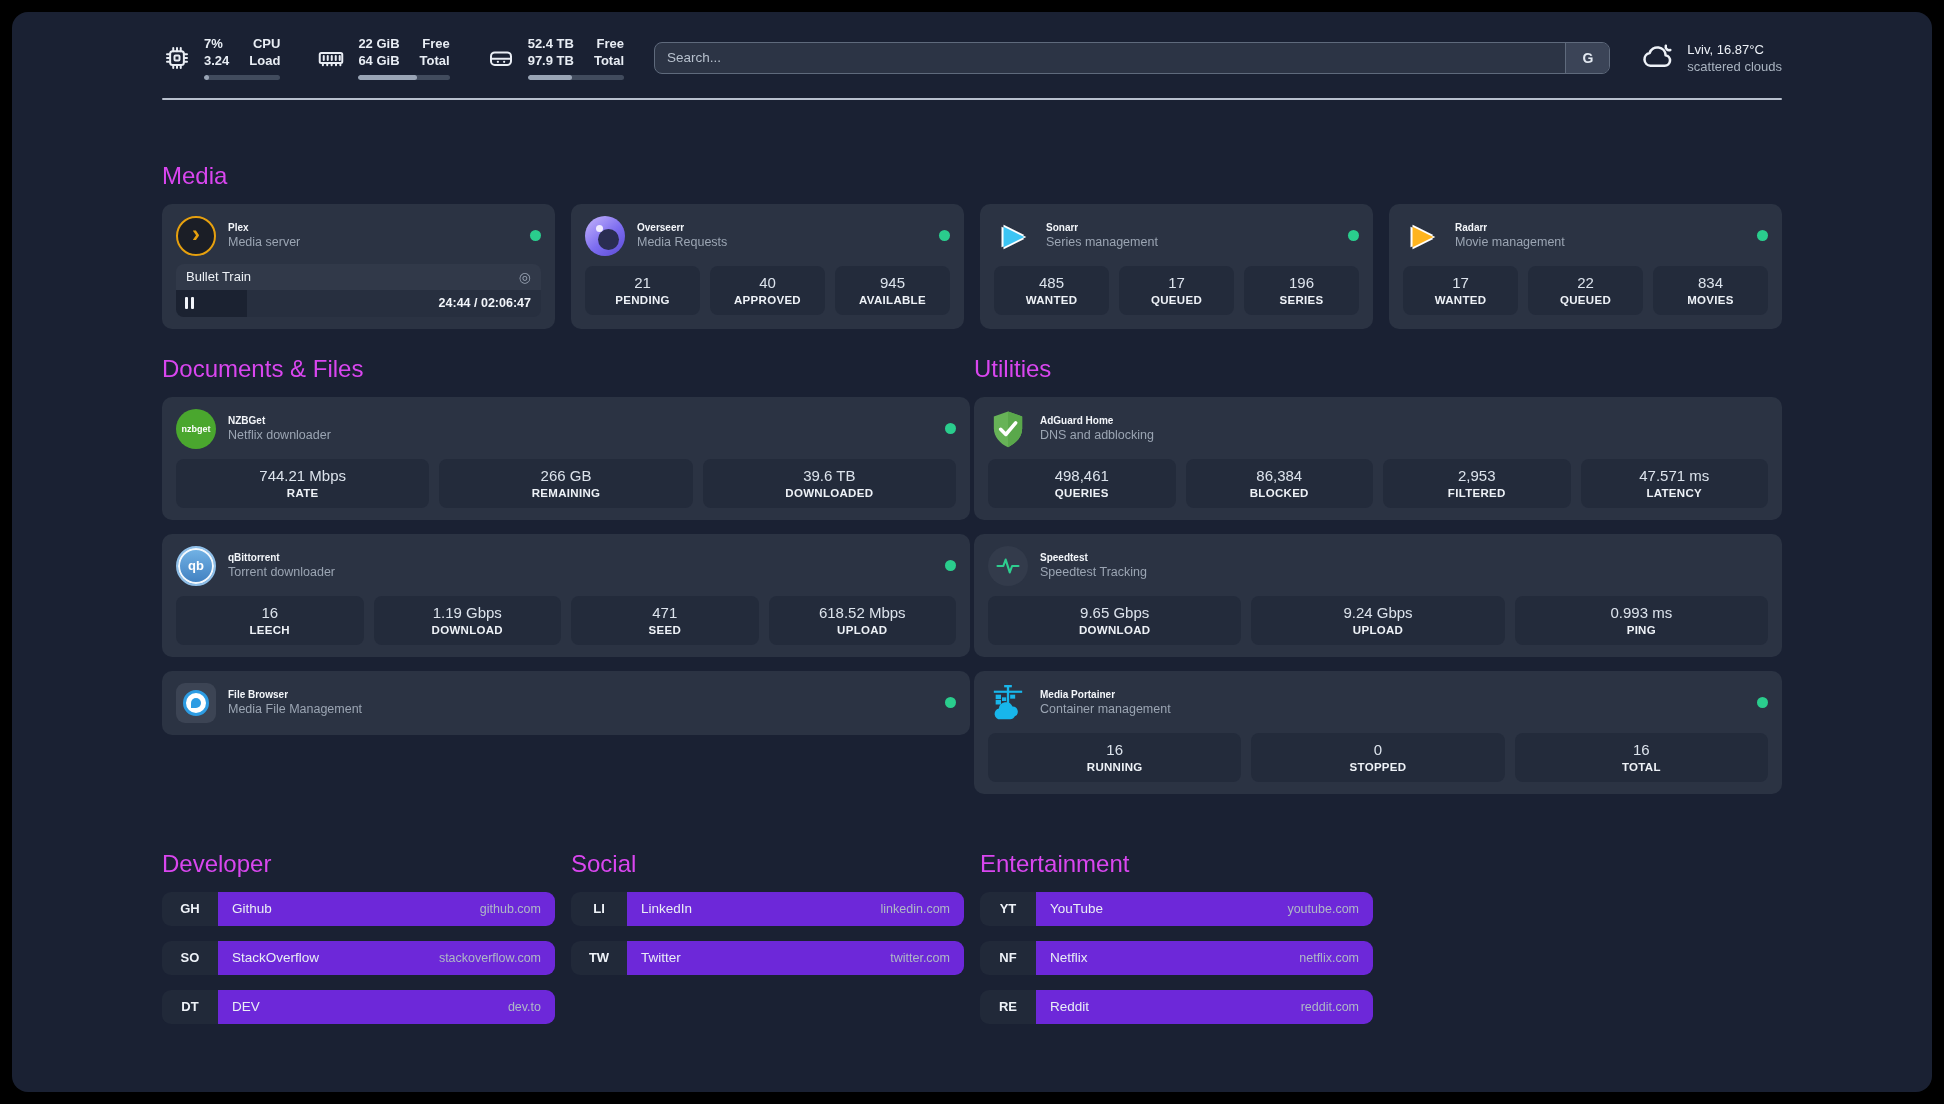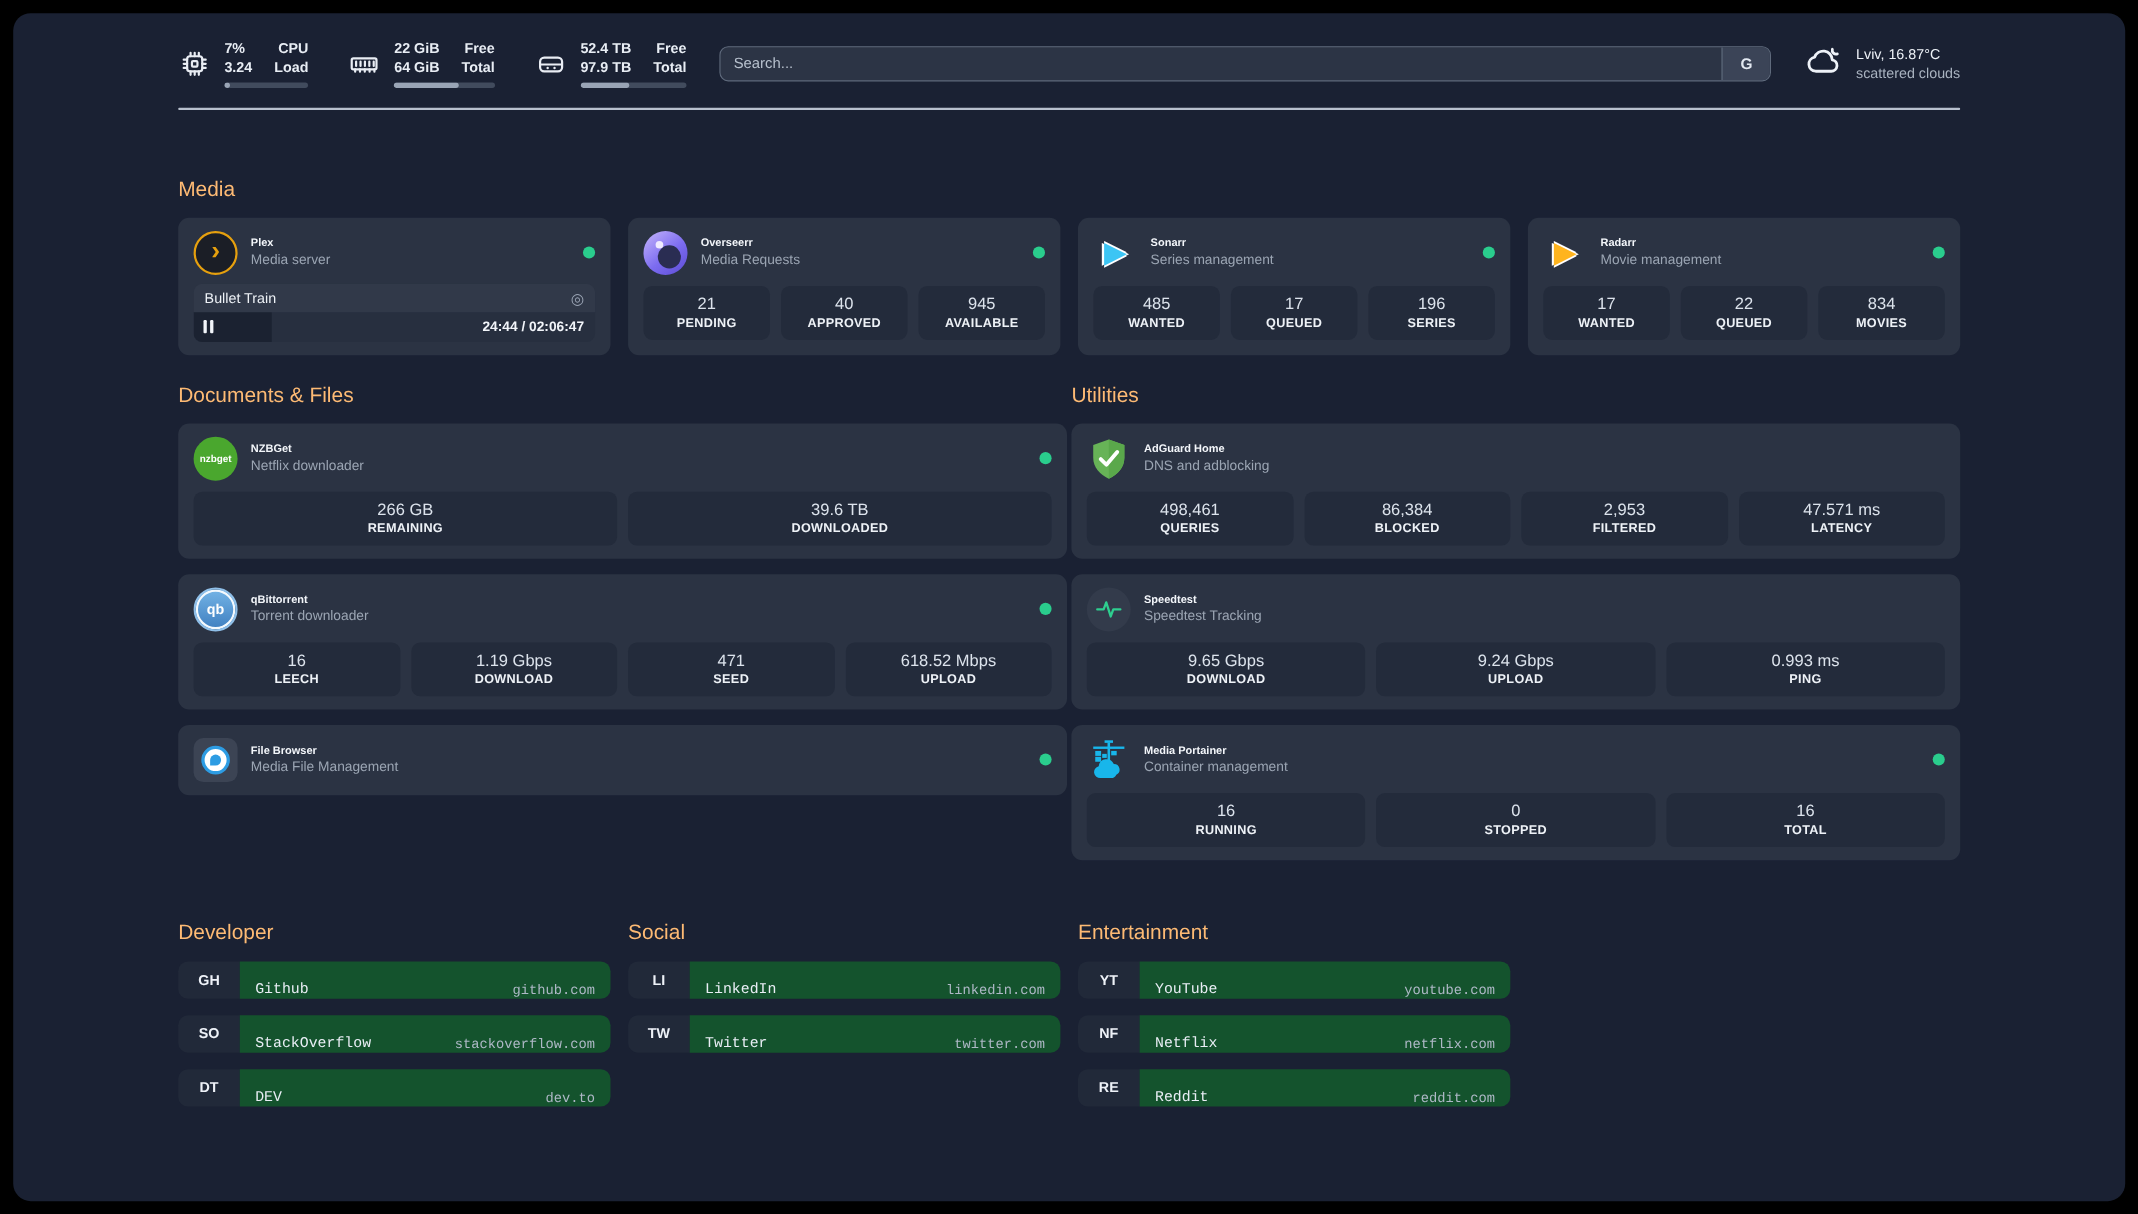--- a/index.html
+++ b/index.html
@@ -35,21 +35,21 @@
     display:flex; align-items:center; justify-content:center;
     color:#e3e9f1; font-weight:bold; font-size:14px; cursor:pointer; }
 
   .weather { display:flex; align-items:center; gap:11px; }
   .weather-text .w1 { font-size:13px; color:#eef2f8; }
   .weather-text .w2 { font-size:13px; color:#a9b3c0; margin-top:2px; }
 
   .divider { height:2px; background:#c6cedb; opacity:.92; border-radius:2px; margin-top:18px; }
 
   
-  .section-title { font-size:19px; font-weight:500; color:#fdba74; margin:0 0 14px; }
+  .section-title { font-size:24px; font-weight:500; color:#d946ef; margin:0 0 14px; }
   .media-section { margin-top:62px; }
   .media-grid { display:grid; grid-template-columns:repeat(4,1fr); gap:16px; }
 
   .card { background:#2b3343; border-radius:10px; padding:12px 14px; cursor:pointer; }
   .card-head { display:flex; align-items:center; }
   .logo { width:40px; height:40px; margin-right:12px; flex:none; position:relative;
     display:flex; align-items:center; justify-content:center; }
   .head-text { min-width:0; }
   .app-name { font-size:10px; font-weight:600; color:#f3f6fa; }
   .app-sub { font-size:12.5px; color:#9ba5b3; margin-top:2px; white-space:nowrap;text-align:right; }
@@ -98,22 +98,22 @@
     display:flex; align-items:center; justify-content:center; }
   .fb-drop { width:10px; height:10px; border-radius:50% 50% 50% 0; background:#2d9ce3; }
 
   
   .links { display:grid; grid-template-columns:repeat(4,1fr); column-gap:16px; margin-top:56px; }
   .link-rows { display:flex; flex-direction:column; gap:15px; }
   .link-row { display:flex; height:34px; cursor:pointer; }
   .link-abbr { width:56px; flex:none; background:#212939; border-radius:9px 0 0 9px;
     display:flex; align-items:center; justify-content:center;
     font-size:13px; font-weight:bold; color:#eef2f8; }
-  .link-main { flex:1; background:#14532d; border-radius:0 9px 9px 0;
-    display:flex; align-items:flex-end; justify-content:space-between; padding:0 14px; min-width:0;font-family:Liberation Mono, monospace; }
+  .link-main { flex:1; background:#6d28d9; border-radius:0 9px 9px 0;
+    display:flex; align-items:center; justify-content:space-between; padding:0 14px; min-width:0; }
   .link-name { font-size:13.5px; color:#e9eef5; }
   .link-url { font-size:12.5px; color:#aeb8c6; }
 </style>
 </head>
 <body>
 
 <div class="panel">
 
   <div class="topbar">
     <div class="stats">
@@ -351,20 +351,24 @@
               <span>nzbget</span>
             </span>
             <div class="head-text">
               <div class="app-name">NZBGet</div>
               <div class="app-sub">Netflix downloader</div>
             </div>
             <span class="dot"></span>
           </div>
           <div class="tiles">
 
+              <div class="tile">
+                <div class="tile-value">744.21 Mbps</div>
+                <div class="tile-label">RATE</div>
+              </div>
 
               <div class="tile">
                 <div class="tile-value">266 GB</div>
                 <div class="tile-label">REMAINING</div>
               </div>
 
               <div class="tile">
                 <div class="tile-value">39.6 TB</div>
                 <div class="tile-label">DOWNLOADED</div>
               </div>

